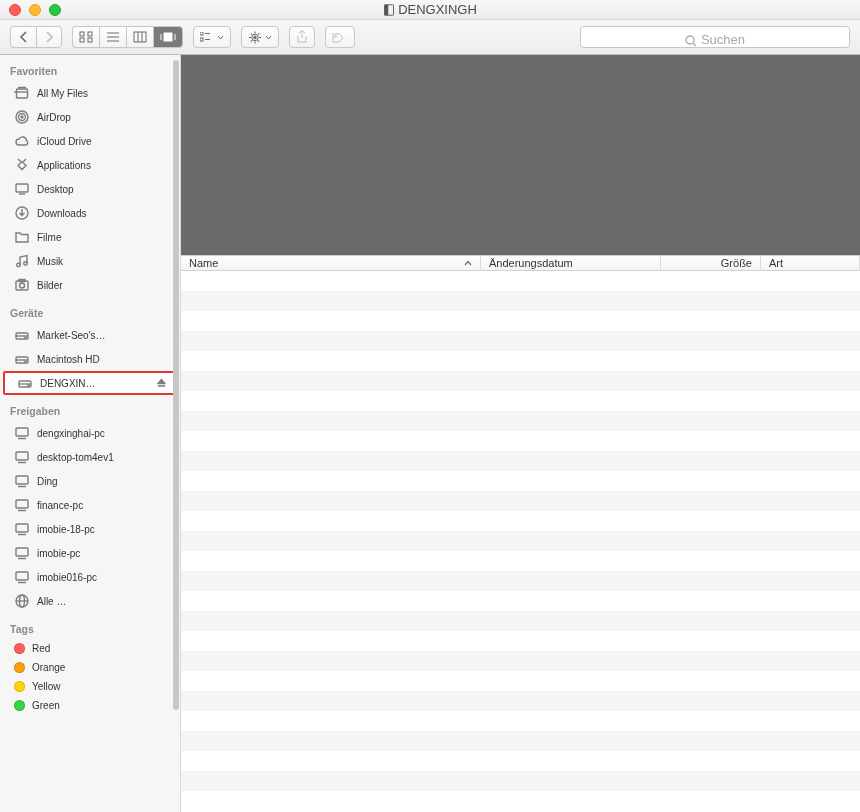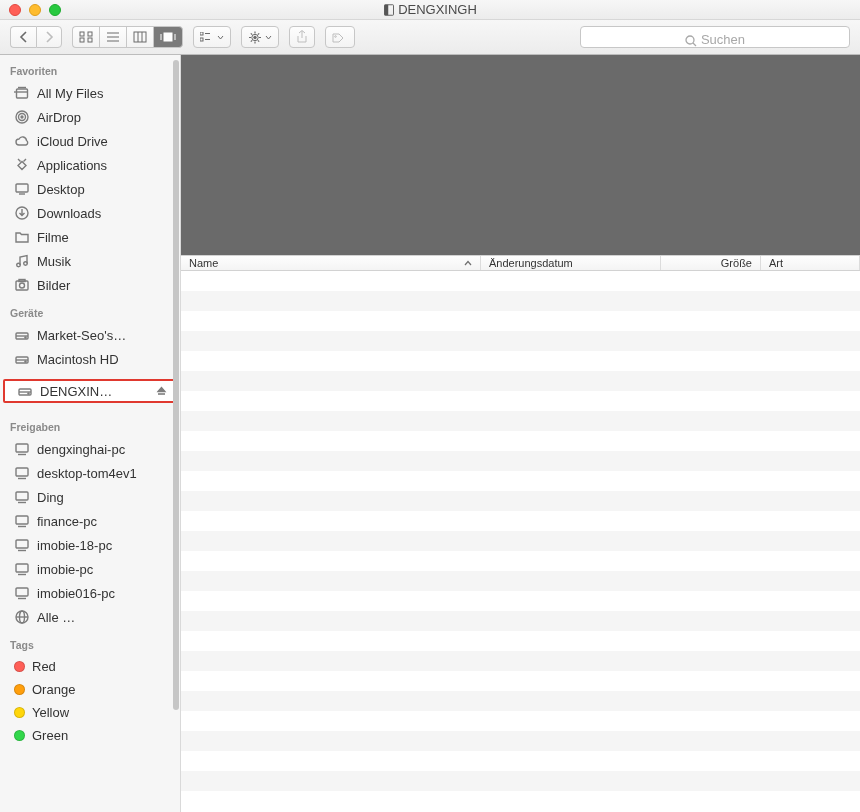--- a/index.html
+++ b/index.html
@@ -26,24 +26,24 @@
 .tb-btn.selected svg { stroke: #fff; fill: #fff; }
 .spacer { flex: 1; }
 .search { width: 270px; height: 22px; border: 1px solid #c7c7c7; border-radius: 4px; background: #fff; display: flex; align-items: flex-end; justify-content: center; color: #a8a8a8; font-size: 13px; gap: 4px; }
 .search svg { stroke: #a8a8a8; }
 
 
 .body { display: flex; height: calc(100% - 55px); }
 .sidebar { width: 181px; background: #f6f6f6; border-right: 1px solid #d9d9d9; overflow-y: auto; position: relative; }
 .sidebar::after { content: ""; position: absolute; right: 1px; top: 5px; width: 6px; height: 650px; background: #c6c6c6; border-radius: 3px; }
 .section-head { font-size: 10.5px; color: #8a8a8a; font-weight: 600; padding: 10px 10px 4px 10px; }
-.item { display: flex; align-items: center; gap: 7px; padding: 4px 10px 4px 14px; font-size: 13px; color: #333; white-space: nowrap; overflow: hidden; position: relative; }
+.item { display: flex; align-items: center; gap: 7px; padding: 4px 10px 4px 14px; font-size: 10px; color: #333; white-space: nowrap; overflow: hidden; position: relative; }
 .item .ico { width: 16px; height: 16px; flex-shrink: 0; display: flex; align-items: center; justify-content: center; }
 .item .ico svg { stroke: #7d7d7d; fill: none; stroke-width: 1.4; }
-.item.selected { background: #fff; border: 2px solid #e0392f; border-radius: 2px; padding: 2px 8px 2px 12px; margin: 8px 3px; }
+.item.selected { background: #fff; border: 2px solid #e0392f; border-radius: 2px; padding: 2px 8px 2px 12px; margin: 0 3px; }
 .item .eject { margin-left: auto; }
 .tag-dot { width: 11px; height: 11px; border-radius: 50%; flex-shrink: 0; border: 0.5px solid rgba(0,0,0,0.15); }
 
 .main { flex: 1; display: flex; flex-direction: column; }
 .preview-pane { height: 200px; background: #6a6a6a; }
 .header-row { height: 16px; background: linear-gradient(#fefefe,#f4f4f4); border-top: 1px solid #d2d2d2; border-bottom: 1px solid #d2d2d2; display: flex; font-size: 11px; color: #333; align-items: stretch; }
 .header-cell { border-right: 1px solid #dcdcdc; padding: 0 8px; display: flex; align-items: center; }
 .header-cell.name { width: 300px; }
 .header-cell.name .sort { margin-left: auto; }
 .header-cell.date { width: 180px; }

